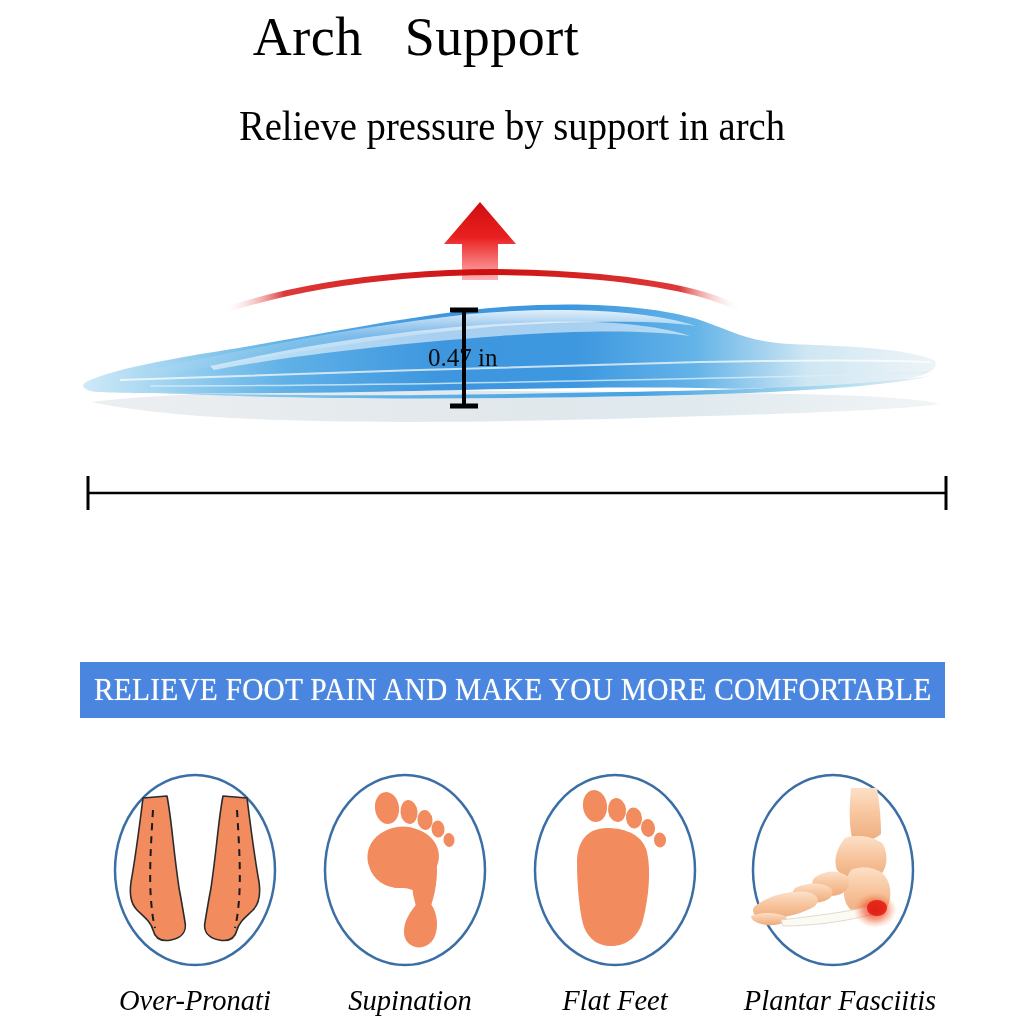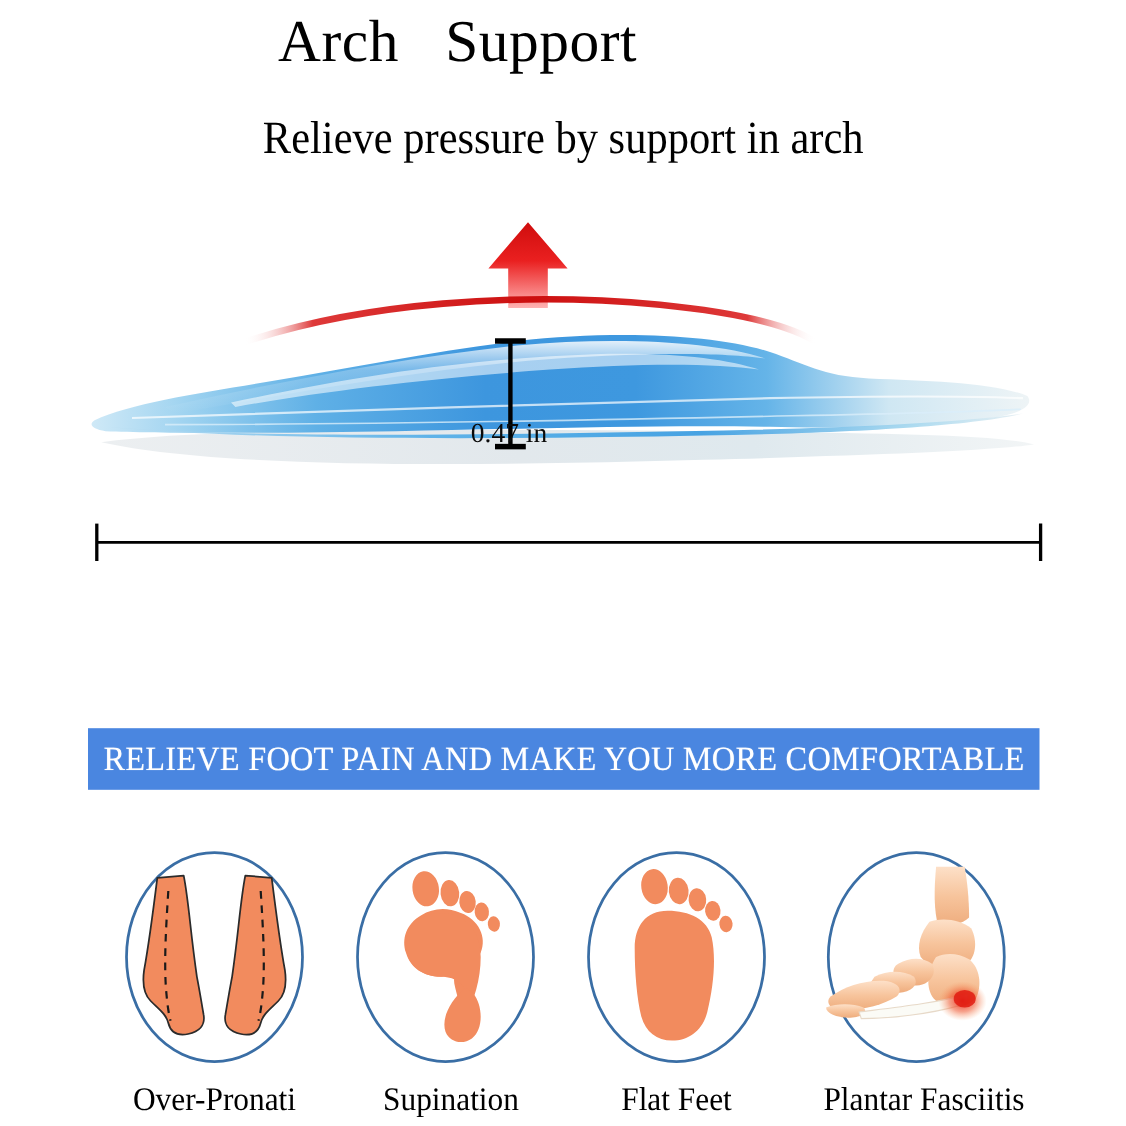--- a/index.html
+++ b/index.html
@@ -58,21 +58,20 @@
     font-family: "Liberation Serif", "DejaVu Serif", serif;
     color: #0b0b0b;
     font-size: 24px;
     line-height: 26px;
     white-space: nowrap;
   }
   #height-label {
     left: 428px;
     top: 165px;
     font-size: 25px;
-    margin-top: 37px;
   }
   #width-label {
     left: 484px;
     top: 486px;
     font-size: 25px;
     transform: scaleX(0.82);
     transform-origin: left center;
     background: #ffffff;
     padding: 0 4px;
   }
@@ -120,20 +119,21 @@
   #cell-2 { left: 515px; }
   #cell-3 { left: 733px; }
 
   
   #caption-row {
     position: absolute;
     left: 0;
     top: 980px;
     width: 1024px;
     height: 44px;
+    font-style: italic;
   }
   .caption {
     position: absolute;
     top: 0;
     text-align: center;
     font-size: 30px;
     line-height: 40px;
     white-space: nowrap;
     transform: scaleX(0.95);
   }

